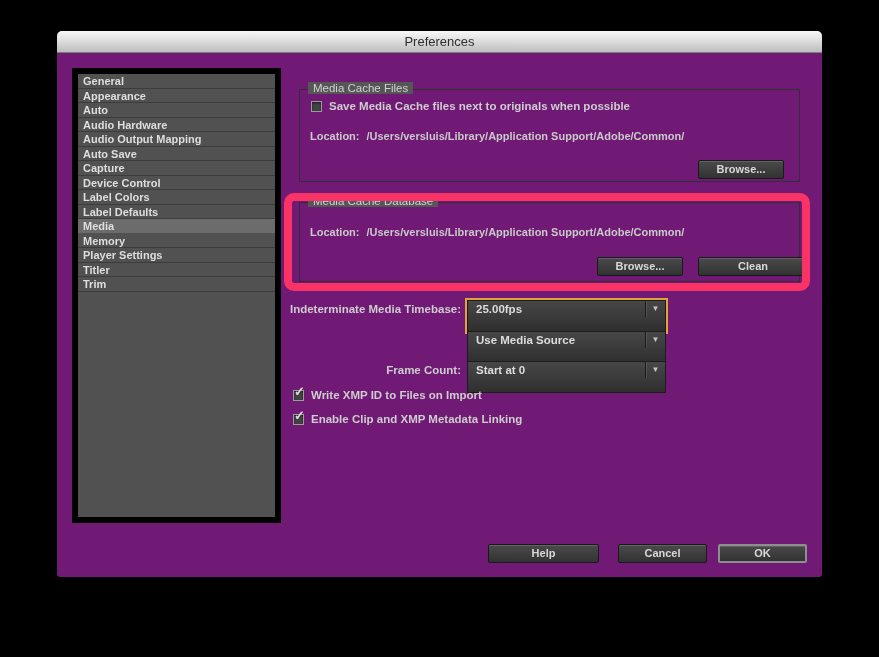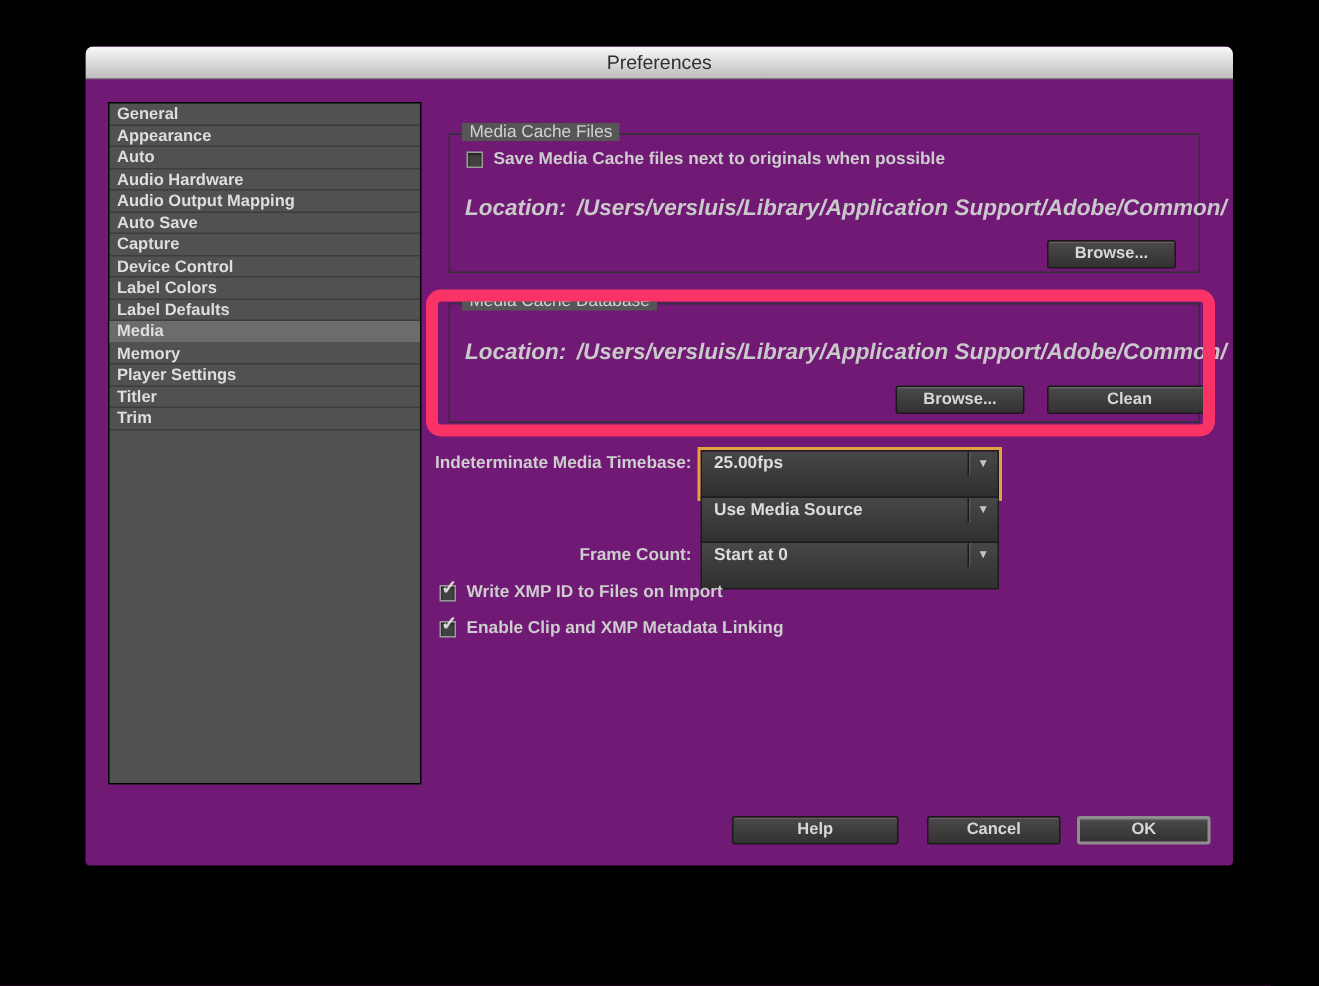--- a/index.html
+++ b/index.html
@@ -13,42 +13,42 @@
   .titlebar { position:absolute; left:0; top:0; width:765px; height:22px;
               border-radius:5px 5px 0 0;
               background:linear-gradient(#f8f8f8, #d9d9d9 55%, #bdbdbd);
               border-bottom:1px solid #7e7e7e;
               text-align:center; line-height:22px; font-size:13px; color:#2f2f2f; }
 
   .content { position:absolute; left:0; top:23px; width:765px; height:523px; }
 
   
   .sidebar { position:absolute; left:15px; top:14px; width:209px; height:455px;
-             background:#515151; border:1px solid #000000; }
+             background:#515151; border:6px solid #000000; }
   .side-item { height:14.5px; line-height:14px; font-size:11px; font-weight:bold;
                color:#dedede; padding-left:5px;
                border-bottom:1px solid rgba(0,0,0,0.25); cursor:default; }
   .side-item.selected { background:#6c6c6c; }
 
   
   .group { position:absolute; border:1px solid #303030; }
   .group-title { position:absolute; top:-8px; left:8px; background:#565656;
                  padding:0 5px; font-size:11.5px; font-weight:normal; color:#d2d2d2;
                  white-space:nowrap; }
 
   .grp1 { left:242px; top:35px;  width:501px; height:93px; }
   .grp2 { left:242px; top:148px; width:501px; height:80px; }
 
   
   .highlight { position:absolute; left:227px; top:139px; width:526px; height:98px;
                border:8px solid #fa3366; border-radius:10px;
                pointer-events:none; z-index:6; }
 
-  .loc-row { position:absolute; font-size:15px; font-weight:bold; color:#c9c9c9;
-             white-space:nowrap;font-style:italic; }
+  .loc-row { position:absolute; font-size:11px; font-weight:bold; color:#c9c9c9;
+             white-space:nowrap; }
   .loc-row .loc-val { margin-left:7px; color:#c9c9c9; }
 
   
   .cb-row { position:absolute; display:flex; align-items:center; cursor:default; }
   .cb-box { width:11px; height:11px; background:#424242; border:1px solid #9b9b9b;
             box-shadow:inset 0 1px 2px rgba(0,0,0,0.6); position:relative; flex:none; }
   .cb-box .tick { position:absolute; left:0px; top:-6px; font-size:13px;
                   font-weight:bold; color:#d8d8d8; line-height:13px; }
   .cb-label { margin-left:7px; font-size:11.5px; font-weight:bold; color:#cdcdcd;
               white-space:nowrap; }

